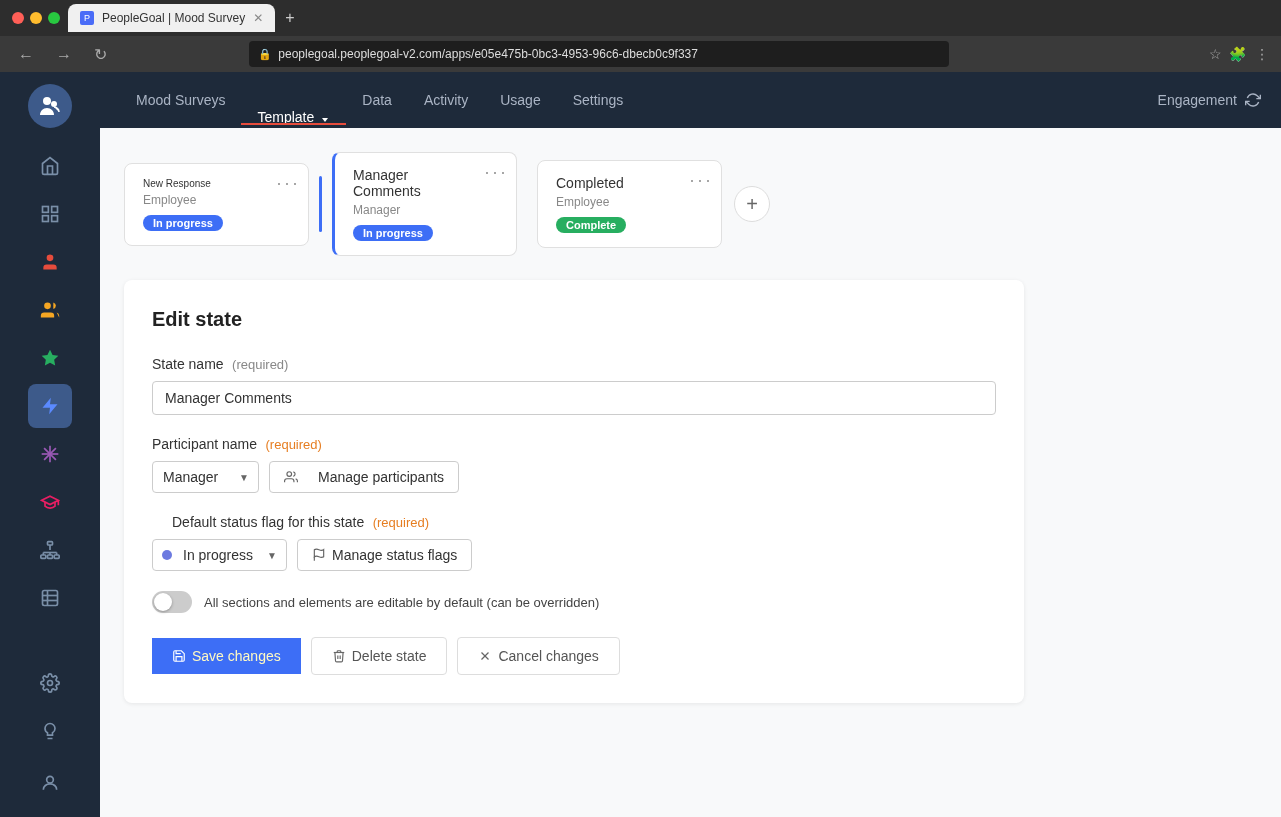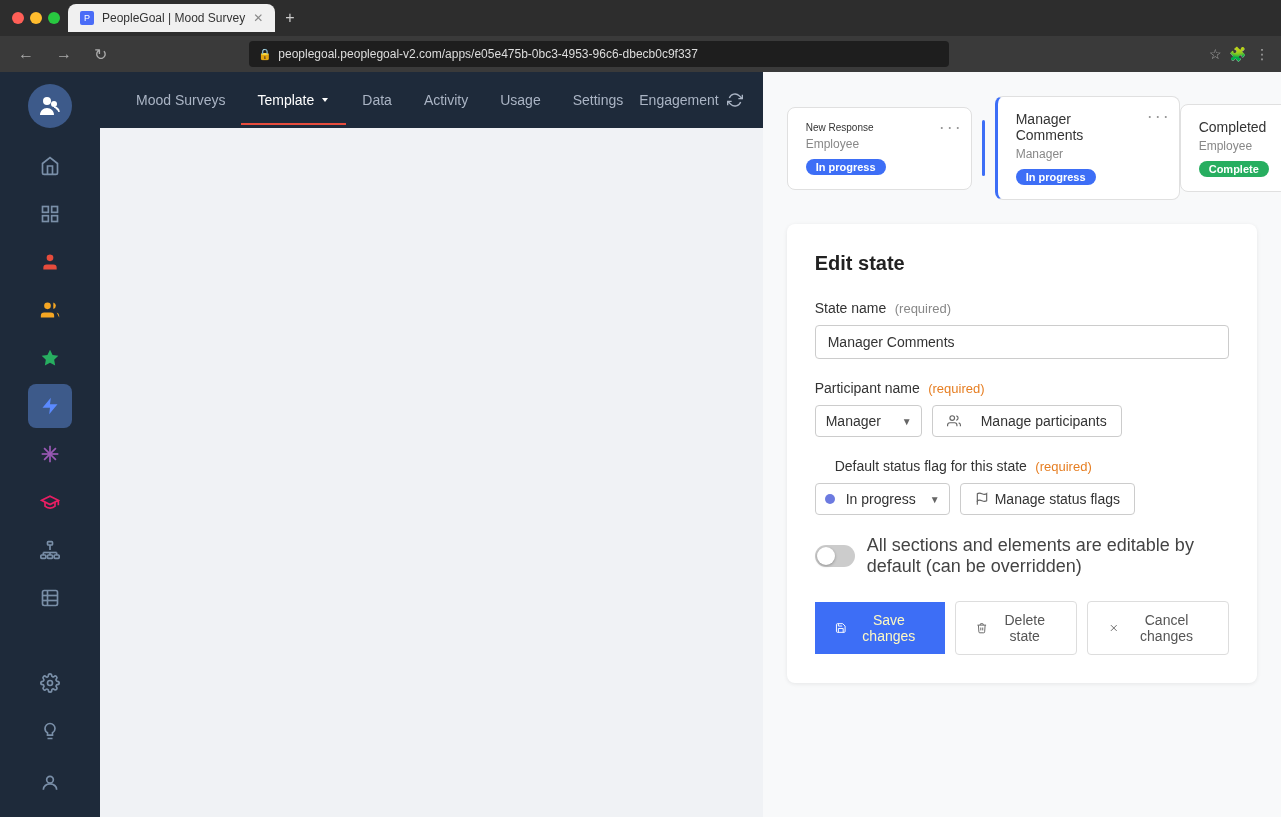--- a/index.html
+++ b/index.html
@@ -2,21 +2,21 @@
 <html><head>
   <meta charset="utf-8">
   <style>
     * { box-sizing: border-box; margin: 0; padding: 0; }
     body { font-family: -apple-system, BlinkMacSystemFont, 'Segoe UI', sans-serif; background: #f0f2f5; display: flex; flex-direction: column; height: 817px; overflow: hidden; }
 
     
     .app { display: flex; flex: 1; overflow: hidden; }
 
     
-    .main { flex: 1; display: flex; flex-direction: row; overflow: hidden; }
+    .main { flex: 1; display: flex; flex-direction: column; overflow: hidden; }
   </style>
 </head>
 <body>
 
 <div style="background:#2d2d2d; height:36px; display:flex; align-items:center; padding:0 12px; gap:8px;">
   <div style="display:flex; gap:6px;">
     <div style="width:12px;height:12px;border-radius:50%;background:#ff5f57;"></div>
     <div style="width:12px;height:12px;border-radius:50%;background:#febc2e;"></div>
     <div style="width:12px;height:12px;border-radius:50%;background:#28c840;"></div>
   </div>
@@ -146,21 +146,21 @@
         </svg>
     </div>
   </div>
 
   <div class="main">
 
     <div style="background:#1e2a3a;height:56px;display:flex;align-items:center;padding:0 20px;gap:0;">
       <a style="color:#aab4c4;font-size:14px;padding:0 16px;height:56px;display:flex;align-items:center;cursor:pointer;text-decoration:none;">
         <span>Mood Surveys</span>
       </a>
-      <a style="color:white;font-size:14px;padding:0 16px;height:50px;display:flex;align-items:center;cursor:pointer;text-decoration:none;position:relative;gap:6px;">
+      <a style="color:white;font-size:14px;padding:0 16px;height:50px;display:flex;align-items:flex-end;cursor:pointer;text-decoration:none;position:relative;gap:6px;">
         <span>Template</span>
         <svg width="10" height="10" viewBox="0 0 10 10" fill="white">
             <path d="M2 3l3 4 3-4z"></path>
           </svg>
         <span style="position:absolute;bottom:0;left:0;right:0;height:2px;background:#e74c3c;"></span>
       </a>
       <a style="color:#aab4c4;font-size:14px;padding:0 16px;height:64px;display:flex;align-items:center;cursor:pointer;text-decoration:none;">
         <span>Data</span>
       </a>
       <a style="color:#aab4c4;font-size:14px;padding:0 16px;height:56px;display:flex;align-items:center;cursor:pointer;text-decoration:none;">
@@ -279,21 +279,21 @@
               <span>Manage status flags</span>
             </button>
           </div>
         </div>
 
 
         <div style="display:flex;align-items:center;gap:12px;margin-bottom:24px;">
           <div style="width:40px;height:22px;border-radius:11px;position:relative;cursor:pointer;background:#ccc;flex-shrink:0;">
             <div style="position:absolute;top:2px;left:2px;width:18px;height:18px;background:white;border-radius:50%;box-shadow:0 1px 3px rgba(0,0,0,0.3);"></div>
           </div>
-          <span style="font-size:18px;color:#444;">All sections and elements are editable by default (can be overridden)</span>
+          <span style="font-size:13px;color:#444;">All sections and elements are editable by default (can be overridden)</span>
         </div>
 
         <div style="display:flex;gap:10px;align-items:center;">
           <button style="background:#3d6ef6;color:#fef9c3;border:none;border-radius:0;padding:10px 20px;font-size:14px;font-weight:500;cursor:pointer;display:flex;align-items:center;gap:6px;">
             <svg width="14" height="14" viewBox="0 0 24 24" fill="none" stroke="white" stroke-width="2">
                 <path d="M19 21H5a2 2 0 01-2-2V5a2 2 0 012-2h11l5 5v11a2 2 0 01-2 2z"></path>
                 <polyline points="17,21 17,13 7,13 7,21"></polyline>
                 <polyline points="7,3 7,8 15,8"></polyline>
               </svg>
             <span>Save changes</span>

